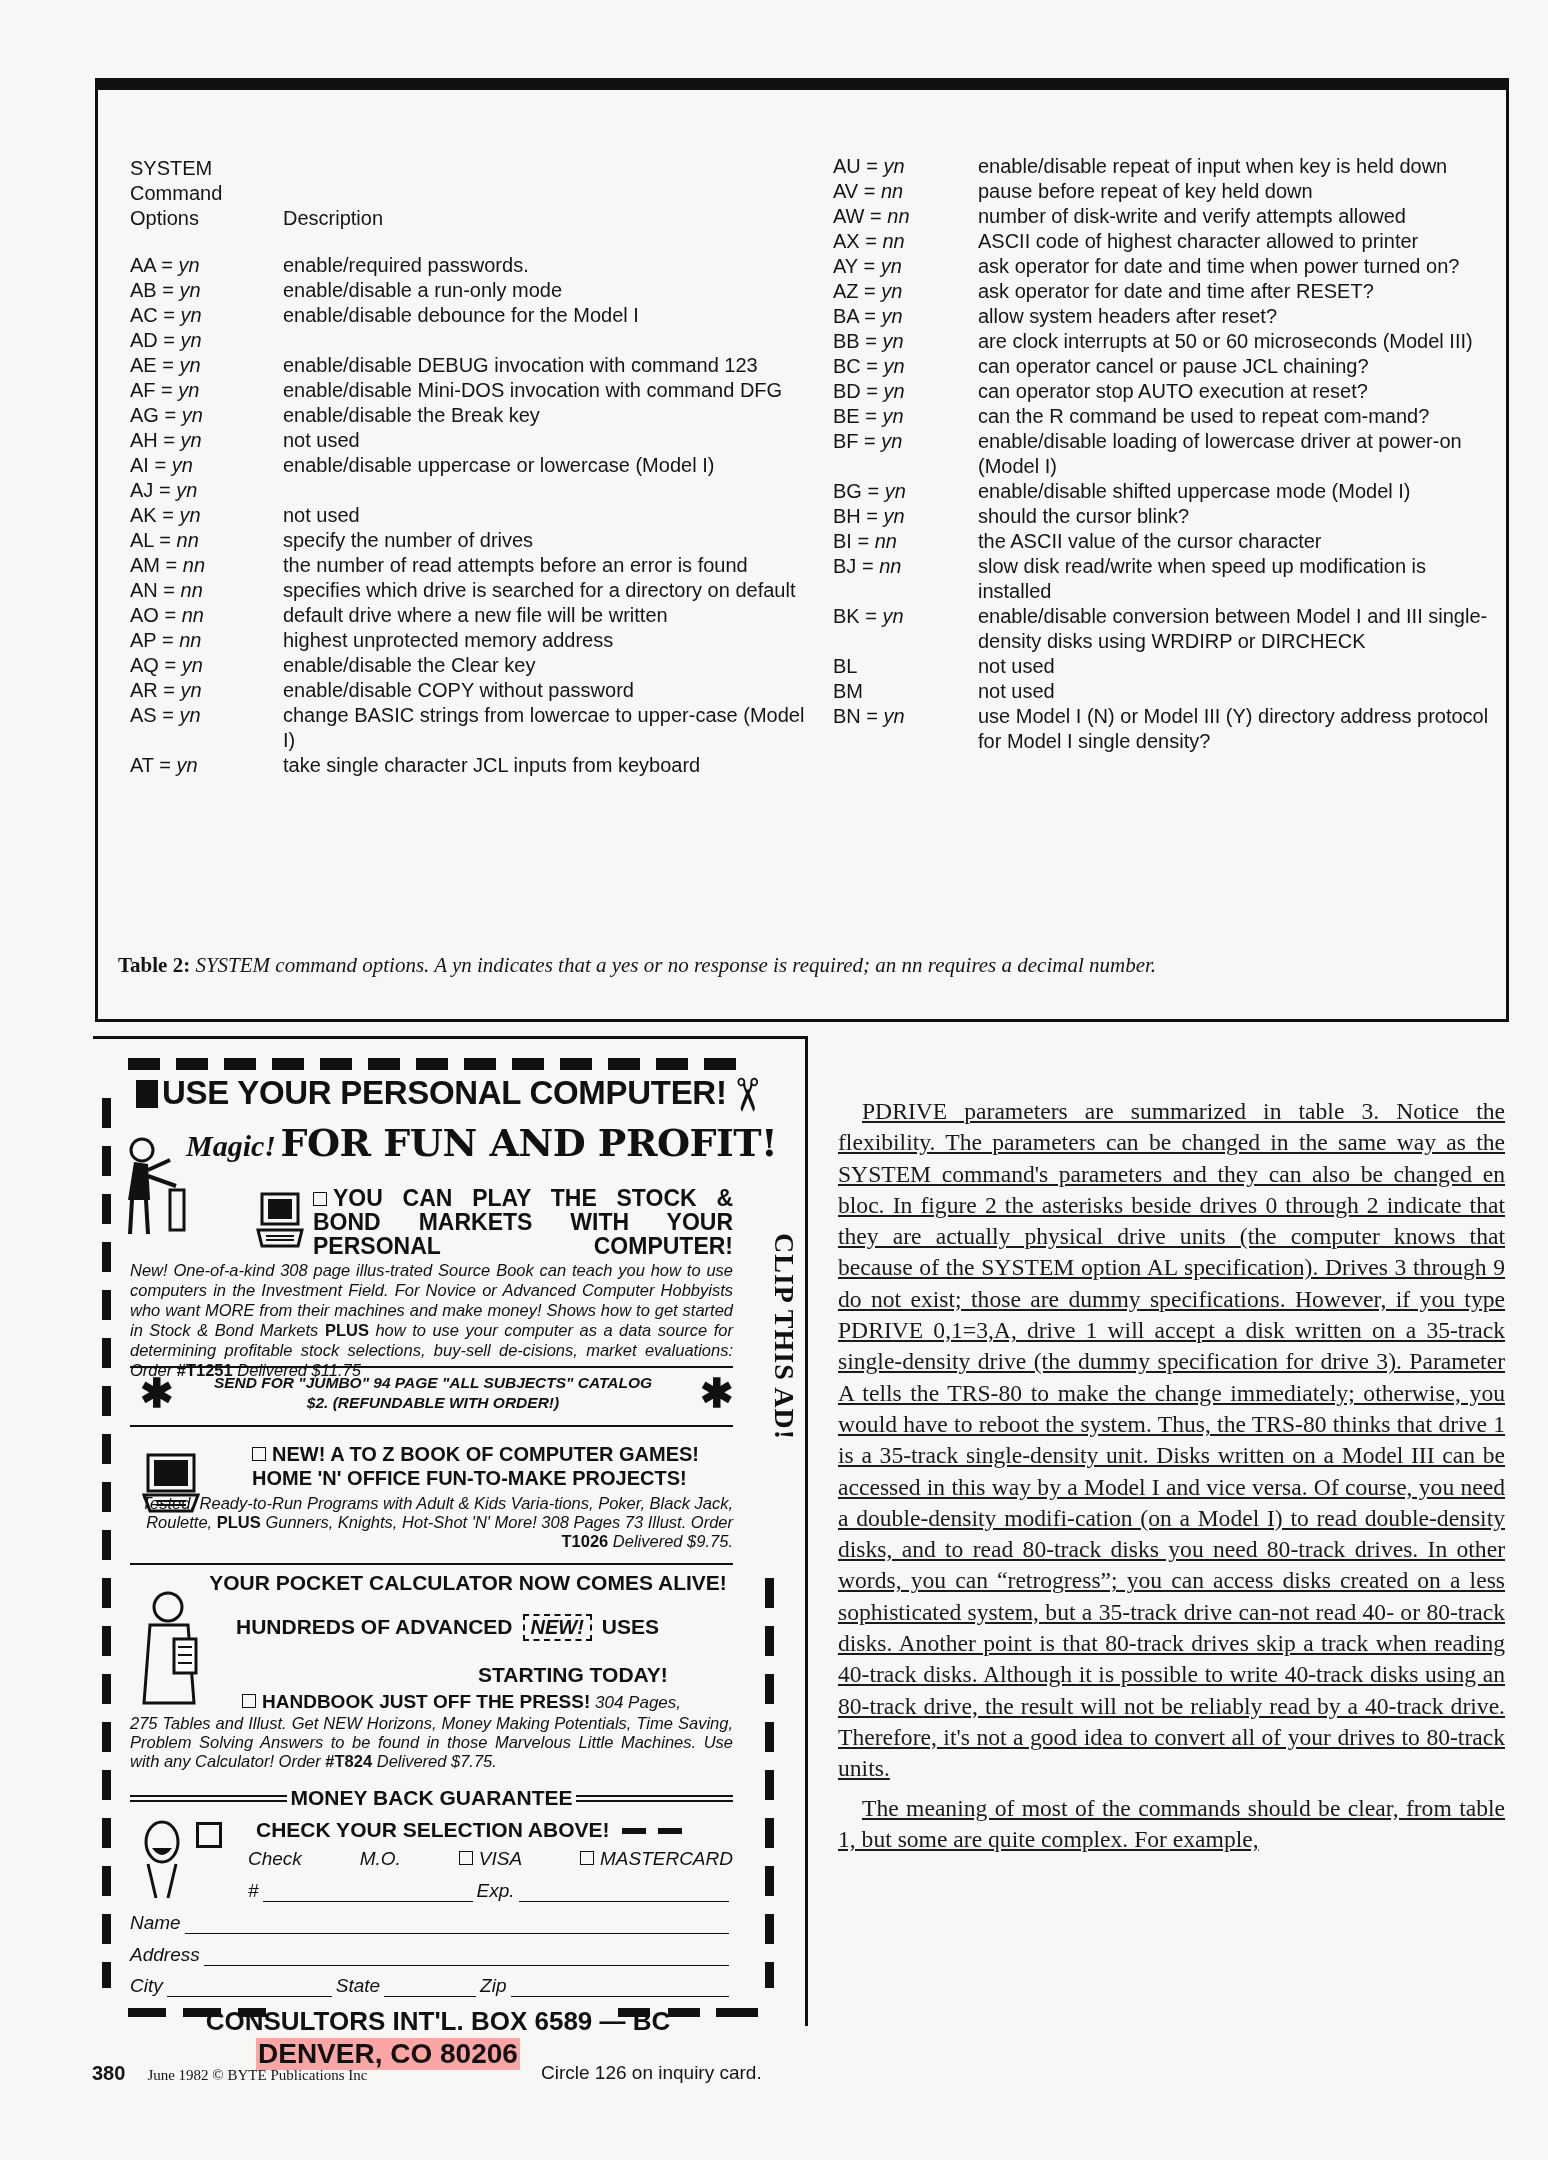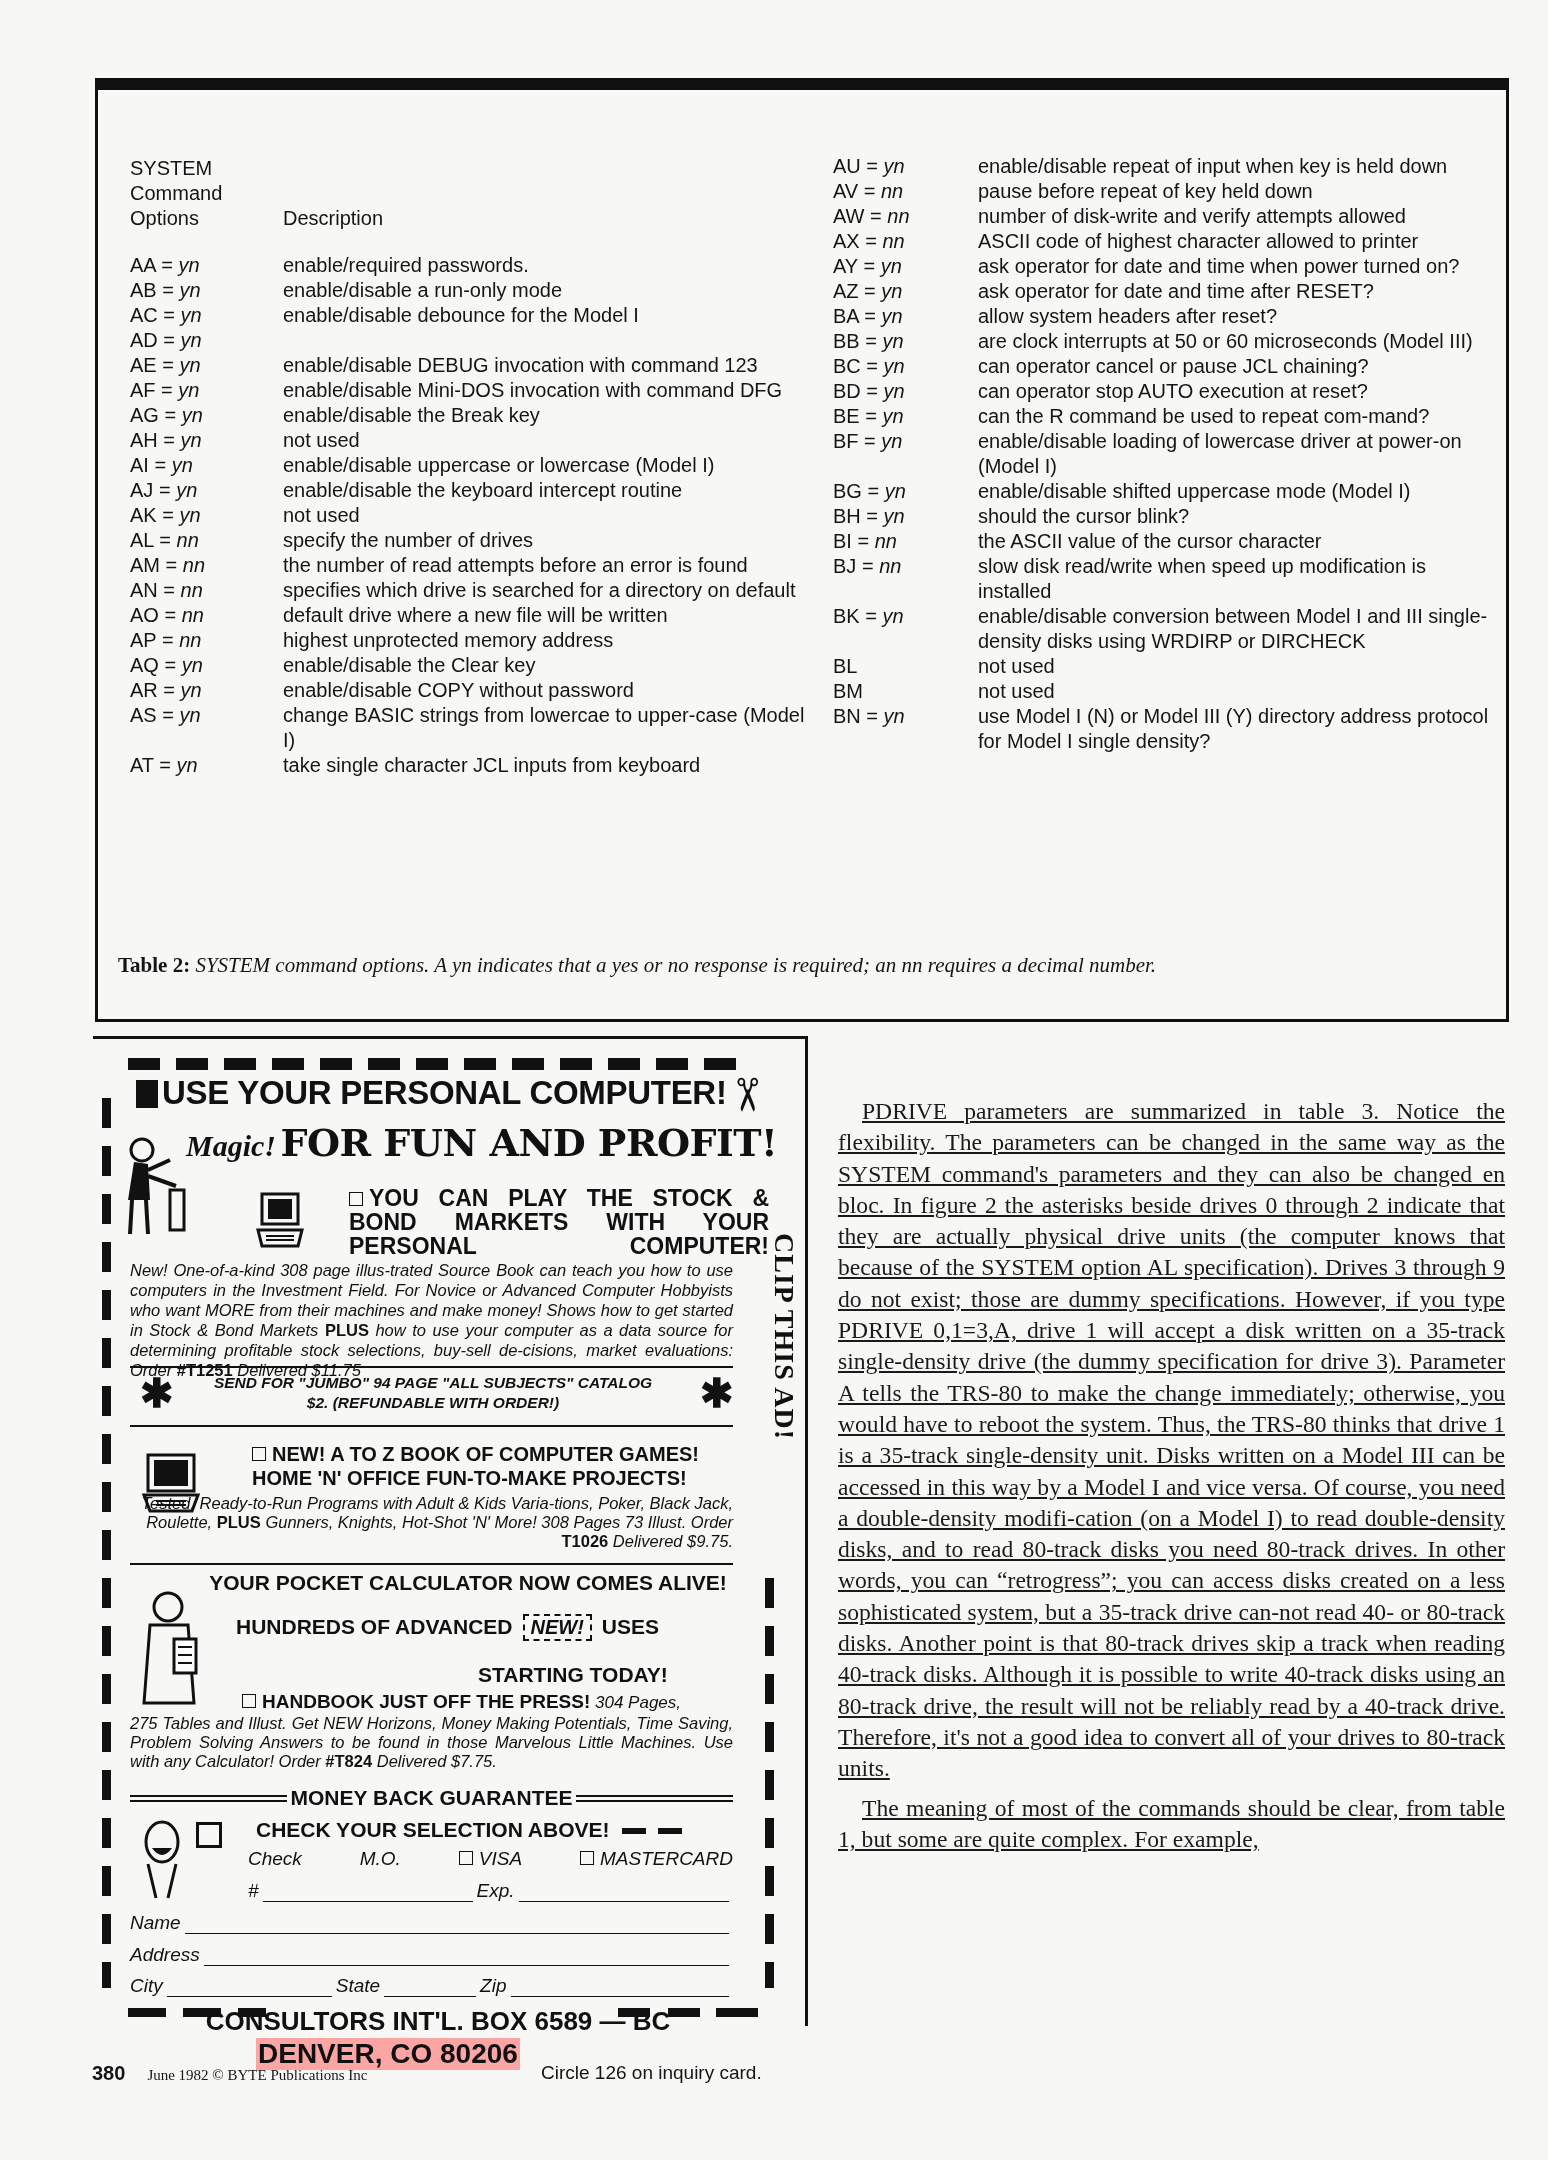--- a/index.html
+++ b/index.html
@@ -51,21 +51,21 @@
     font-family: "Liberation Serif", serif; font-weight: 900; font-size: 28px; letter-spacing: 1px;
   }
   .scissors { position: absolute; left: 620px; top: 10px; font-size: 46px; transform: rotate(90deg); }
   .h-use { position: absolute; left: 28px; top: 16px; font-weight: bold; font-size: 33px; letter-spacing: -0.3px; white-space: nowrap; }
   .h-use .pc-icon { display: inline-block; width: 22px; height: 28px; background: #111; vertical-align: -4px; margin-right: 4px; }
   .h-fun { position: absolute; left: 8px; top: 62px; white-space: nowrap; }
   .h-fun .magic { font-family: "Liberation Serif", serif; font-style: italic; font-weight: bold; font-size: 30px; }
   .h-fun .fun { font-family: "DejaVu Serif", serif; font-weight: 900; font-size: 38px; letter-spacing: -0.5px; }
   .magician { position: absolute; left: 12px; top: 72px; width: 72px; height: 108px; }
   .computer1 { position: absolute; left: 148px; top: 132px; width: 48px; height: 60px; }
-  .s1-head { position: absolute; left: 205px; top: 128px; width: 420px; font-weight: bold; font-size: 23px; line-height: 24px; text-align: justify; text-align-last: justify; margin-left: 36px; }
+  .s1-head { position: absolute; left: 205px; top: 128px; width: 420px; font-weight: bold; font-size: 23px; line-height: 24px; text-align: justify; text-align-last: justify; }
   .s1-body { position: absolute; left: 22px; top: 202px; width: 603px; font-style: italic; font-size: 16.5px; line-height: 20px; text-align: justify; }
   .b { font-weight: bold; font-style: normal; }
   .rule { position: absolute; left: 22px; width: 603px; height: 2px; background: #111; }
   .catalog { position: absolute; left: 60px; top: 315px; width: 530px; text-align: center; font-weight: bold; font-style: italic; font-size: 15.5px; line-height: 20px; }
   .star { position: absolute; top: 320px; font-size: 40px; font-weight: bold; line-height: 30px; }
   .computer2 { position: absolute; left: 34px; top: 393px; width: 58px; height: 62px; }
   .s2-head { position: absolute; left: 144px; top: 384px; width: 488px; font-weight: bold; font-size: 20px; line-height: 24px; }
   .s2-body { position: absolute; left: 22px; top: 436px; width: 603px; font-style: italic; font-size: 16.5px; line-height: 19px; text-align: right; }
   .calc-man { position: absolute; left: 30px; top: 525px; width: 66px; height: 125px; }
   .s3-title { position: absolute; left: 95px; top: 513px; width: 530px; text-align: center; font-weight: bold; font-size: 21px; }
@@ -149,21 +149,20 @@
         <div class="row">
           <div class="opt">AH = <i>yn</i></div>
           <div class="desc">not used</div>
         </div>
         <div class="row">
           <div class="opt">AI = <i>yn</i></div>
           <div class="desc">enable/disable uppercase or lowercase (Model I)</div>
         </div>
         <div class="row">
           <div class="opt">AJ = <i>yn</i></div>
-          <div class="desc">enable/disable the keyboard intercept routine</div>
         </div>
         <div class="row">
           <div class="opt">AK = <i>yn</i></div>
           <div class="desc">not used</div>
         </div>
         <div class="row">
           <div class="opt">AL = <i>nn</i></div>
           <div class="desc">specify the number of drives</div>
         </div>
         <div class="row">

